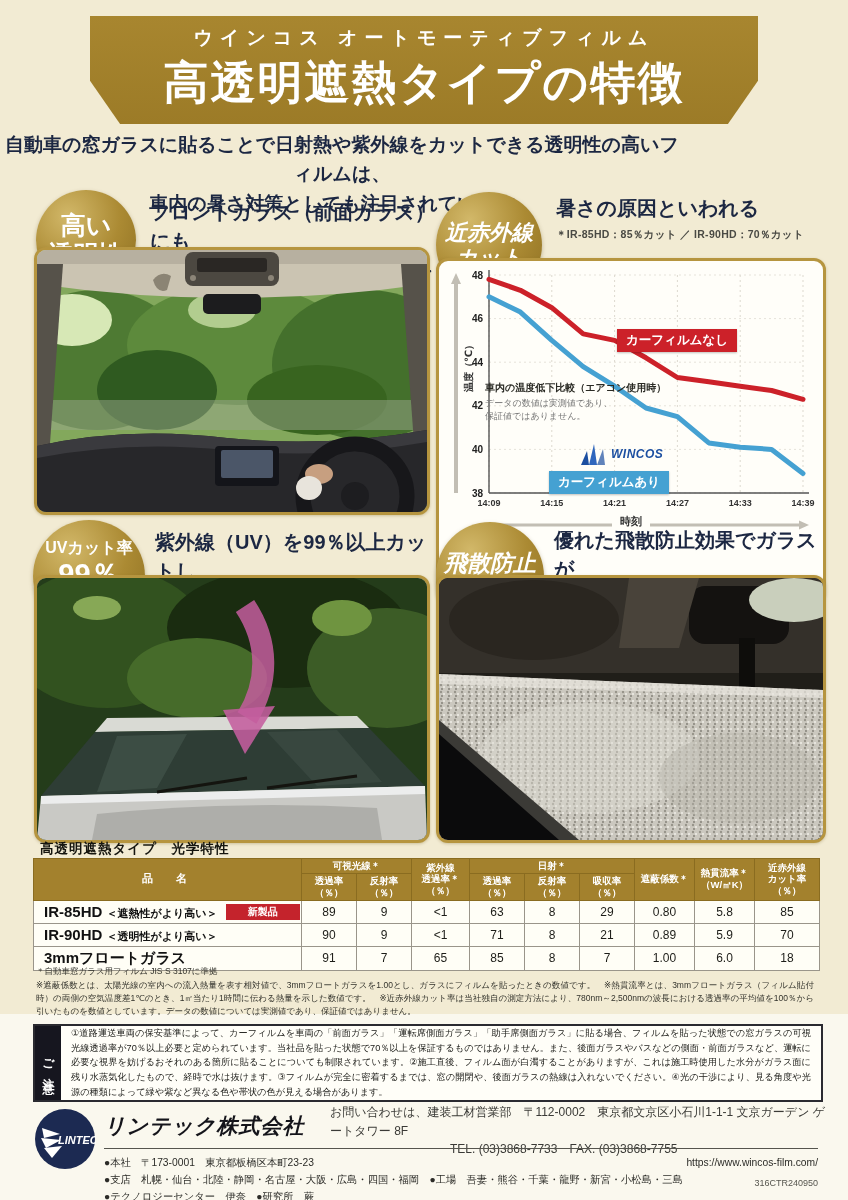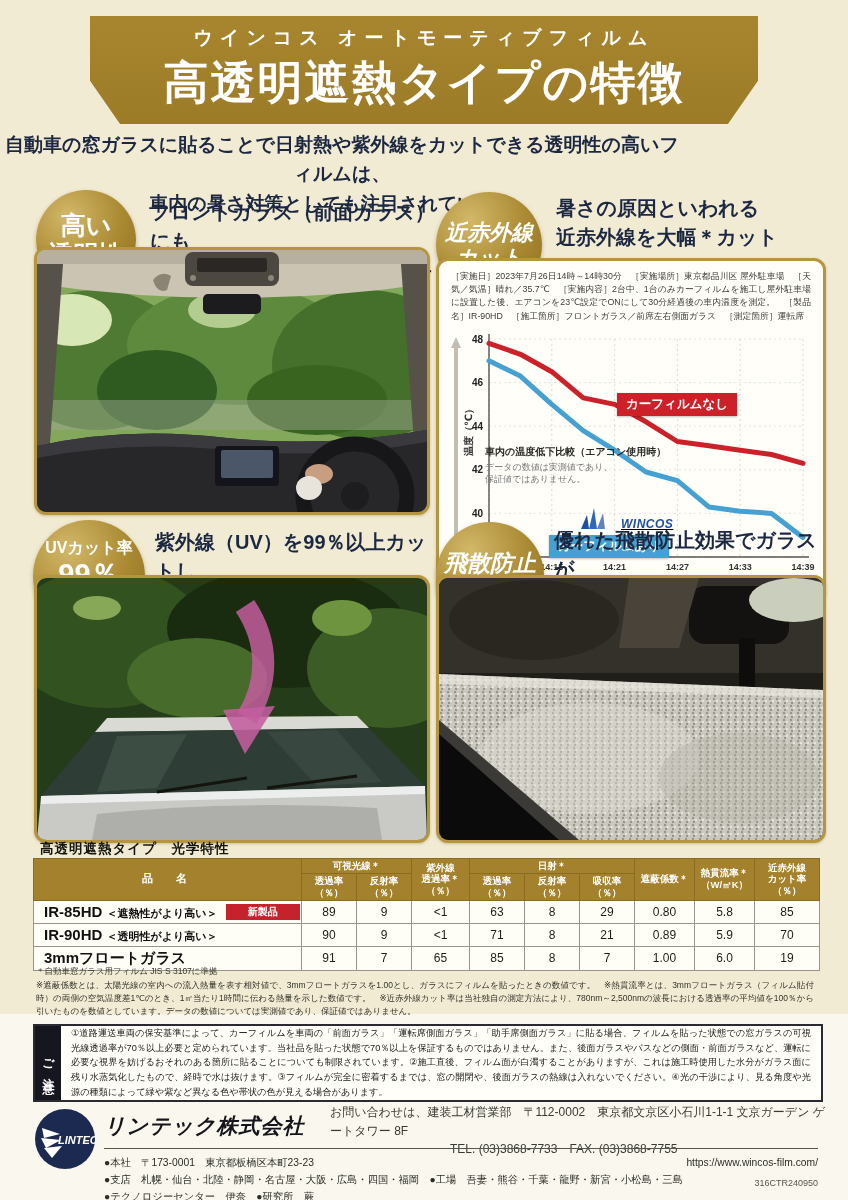--- a/index.html
+++ b/index.html
@@ -42,21 +42,21 @@
     border:3px solid #b6953f;border-radius:12px;background:#fffef9;
     box-shadow:0 1px 3px rgba(120,95,30,.3);
   }
   .conditions{padding:9px 12px 2px 12px;font-size:8.8px;line-height:1.5;color:#3d3d38;text-align:justify;}
   .chartwrap{position:relative;width:372px;height:268px;margin:2px auto 0 auto;}
   .chart-title{position:absolute;left:40px;top:118px;font-size:10px;font-weight:bold;color:#2a2a24;}
   .chart-disc{position:absolute;left:40px;top:134px;font-size:9px;color:#777;line-height:1.4;}
   .lg{position:absolute;color:#fff;font-weight:bold;font-size:12.5px;padding:3px 9px;white-space:nowrap;box-shadow:0 1px 2px rgba(0,0,0,.25);}
   .ylab{position:absolute;left:-2px;top:96px;transform:rotate(-90deg);transform-origin:center;font-size:10px;font-weight:bold;color:#333;white-space:nowrap;}
   .xlab{position:absolute;left:50%;transform:translateX(-50%);bottom:2px;font-size:11px;font-weight:bold;color:#333;background:#fffef9;padding:0 8px;}
-  .wincos{position:absolute;display:flex;align-items:flex-end;gap:14px;text-decoration:underline;}
+  .wincos{position:absolute;display:flex;align-items:center;gap:4px;}
   .wincos .wtxt{font-style:italic;font-weight:bold;color:#1c4fa1;font-size:12px;letter-spacing:.5px;}
   
   .tbl-title{left:40px;top:840px;font-size:13.5px;font-weight:bold;color:#15150f;letter-spacing:1px;}
   table.optics{left:33px;top:858px;width:786px;border-collapse:collapse;table-layout:fixed;position:absolute;background:#fffef6;}
   table.optics th{
     background:#a3812d;color:#fff;font-size:9.5px;font-weight:bold;
     border:1px solid #8a6c20;padding:1px 0;white-space:pre-line;line-height:1.25;
   }
   table.optics td{
     border:1px solid #9a958a;font-size:12px;color:#1d1d18;text-align:center;padding:2px 0;background:#fffef6;
@@ -138,26 +138,24 @@
   </svg>
 </div>
 
 <div class="abs badge slant" style="left:436px;top:192px;width:106px;height:106px;font-size:22px;">
   <div>近赤外線</div>
   <div>カット</div>
 </div>
 <div class="abs" style="left:556px;top:194px;width:280px;">
   <div class="heading">
     <div>暑さの原因といわれる</div>
-    <div>近赤外線を大幅＊カット</div>
   </div>
   <div class="note">＊IR-85HD：85％カット ／ IR-90HD：70％カット</div>
 </div>
 <div class="abs panel" style="left:436px;top:258px;width:384px;height:340px;">
-  <div class="conditions">［実施日］2023年7月26日14時～14時30分　［実施場所］東京都品川区 屋外駐車場　［天気／気温］晴れ／35.7℃　［実施内容］2台中、1台のみカーフィルムを施工し屋外駐車場に設置した後、エアコンを23℃設定でONにして30分経過後の車内温度を測定。　［製品名］IR-90HD　［施工箇所］フロントガラス／前席左右側面ガラス　［測定箇所］運転席</div>
   <div class="chartwrap">
     <svg id="chart-svg" width="372" height="268" viewBox="0 0 372 268">
         <line x1="44" y1="230" x2="358" y2="230" stroke="#e6e3da" stroke-width="1" stroke-dasharray="2,3"></line>
         <line x1="44" y1="186.4" x2="358" y2="186.4" stroke="#e6e3da" stroke-width="1" stroke-dasharray="2,3"></line>
         <line x1="44" y1="142.79999999999998" x2="358" y2="142.79999999999998" stroke="#e6e3da" stroke-width="1" stroke-dasharray="2,3"></line>
         <line x1="44" y1="99.2" x2="358" y2="99.2" stroke="#e6e3da" stroke-width="1" stroke-dasharray="2,3"></line>
         <line x1="44" y1="55.59999999999999" x2="358" y2="55.59999999999999" stroke="#e6e3da" stroke-width="1" stroke-dasharray="2,3"></line>
         <line x1="44" y1="12" x2="358" y2="12" stroke="#e6e3da" stroke-width="1" stroke-dasharray="2,3"></line>
         <line x1="44" y1="12" x2="44" y2="230" stroke="#ddd9cf" stroke-width="1" stroke-dasharray="2,3"></line>
         <text x="44" y="243" font-size="9" font-weight="bold" text-anchor="middle" fill="#333">14:09</text>
@@ -353,21 +351,21 @@
         <span>3mmフロートガラス</span>
       </td>
       <td>91</td>
       <td>7</td>
       <td>65</td>
       <td>85</td>
       <td>8</td>
       <td>7</td>
       <td>1.00</td>
       <td>6.0</td>
-      <td>19</td>
+      <td>18</td>
     </tr>
   </tbody>
 </table>
 <div class="abs fn1">＊自動車窓ガラス用フィルム JIS S 3107に準拠</div>
 <div class="abs fn2">※遮蔽係数とは、太陽光線の室内への流入熱量を表す相対値で、3mmフロートガラスを1.00とし、ガラスにフィルムを貼ったときの数値です。　※熱貫流率とは、3mmフロートガラス（フィルム貼付時）の両側の空気温度差1℃のとき、1㎡当たり1時間に伝わる熱量を示した数値です。　※近赤外線カット率は当社独自の測定方法により、780nm～2,500nmの波長における透過率の平均値を100％から引いたものを数値としています。データの数値については実測値であり、保証値ではありません。</div>
 
 <div class="abs caution">
   <div class="lab">ご注意</div>
   <div class="txt">①道路運送車両の保安基準によって、カーフィルムを車両の「前面ガラス」「運転席側面ガラス」「助手席側面ガラス」に貼る場合、フィルムを貼った状態での窓ガラスの可視光線透過率が70％以上必要と定められています。当社品を貼った状態で70％以上を保証するものではありません。また、後面ガラスやバスなどの側面・前面ガラスなど、運転に必要な視界を妨げるおそれのある箇所に貼ることについても制限されています。②施工直後、フィルム面が白濁することがありますが、これは施工時使用した水分がガラス面に残り水蒸気化したもので、経時で水は抜けます。③フィルムが完全に密着するまでは、窓の開閉や、後面ガラスの熱線は入れないでください。④光の干渉により、見る角度や光源の種類によって緑や紫など異なる色や帯状の色が見える場合があります。</div>
 </div>

